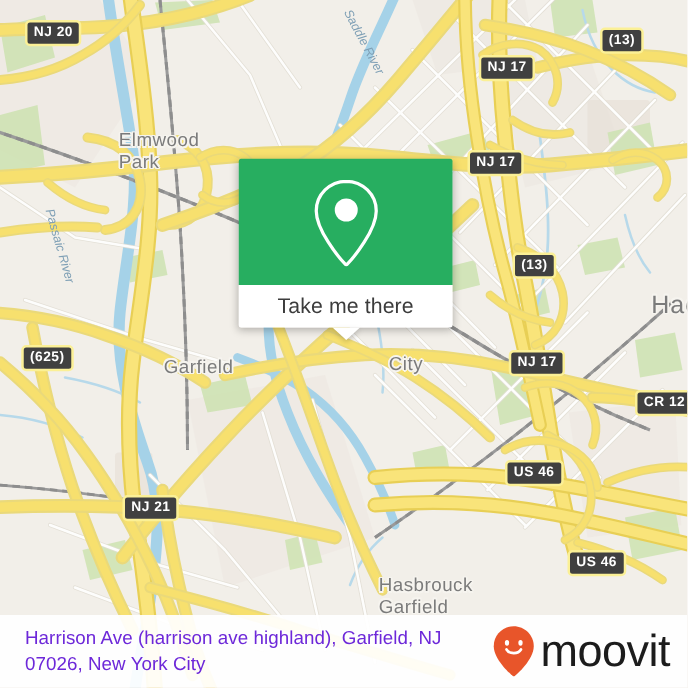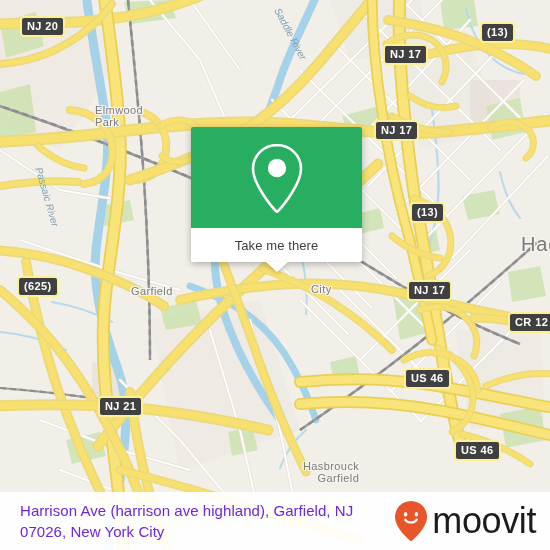--- a/index.html
+++ b/index.html
@@ -36,21 +36,21 @@
     position: absolute;
     color: #7b7b7b;
     font-family: "Liberation Sans", sans-serif;
     font-weight: 400;
     white-space: pre;
     text-shadow:
       -1.4px 0 #f6f4ef, 1.4px 0 #f6f4ef, 0 -1.4px #f6f4ef, 0 1.4px #f6f4ef,
       -1px -1px #f6f4ef, 1px -1px #f6f4ef, -1px 1px #f6f4ef, 1px 1px #f6f4ef;
     pointer-events: none;
   }
-  .placelabel.town { font-size: 11px; letter-spacing: .4px; }
+  .placelabel.town { font-size: 15px; letter-spacing: .4px; }
   .placelabel.big  { font-size: 20px; letter-spacing: .8px; }
 
   .waterlabel {
     position: absolute;
     color: #7e9fb5;
     font-size: 10px;
     font-style: italic;
     white-space: pre;
     pointer-events: none;
   }
@@ -94,21 +94,21 @@
   #popup-body {
     height: 34px;
     background: #ffffff;
     border-radius: 0 0 2px 2px;
     display: flex;
     align-items: center;
     justify-content: center;
   }
   #popup-label {
     color: #3c3c3c;
-    font-size: 13px;
+    font-size: 17px;
     letter-spacing: .1px;
   }
   #popup-tail {
     position: absolute;
     left: 50%;
     bottom: -10px;
     margin-left: -11px;
     width: 0; height: 0;
     border-left: 11px solid transparent;
     border-right: 11px solid transparent;
@@ -468,21 +468,21 @@
       <g>
         <path class="casing" stroke-width="7" d="M490,128 C502,120 516,120 526,128 C536,136 536,150 526,158"></path>
         <path class="road" stroke-width="4.6" d="M490,128 C502,120 516,120 526,128 C536,136 536,150 526,158"></path>
       </g>
     </svg>
 
     <div class="placelabel town" style="left:95px; top:104px;"><span>Elmwood</span><br><span>Park</span></div>
     <div class="placelabel town" style="left:131px; top:285px;">Garfield</div>
     <div class="placelabel town" style="left:311px; top:283px;">City</div>
     <div class="placelabel big" style="left:521px; top:233px;">Hac</div>
-    <div class="placelabel town" style="left:303px; top:460px; text-align:right;"><span>Hasbrouck</span><br><span>Garfield</span></div>
+    <div class="placelabel town" style="left:303px; top:460px; text-align:left;"><span>Hasbrouck</span><br><span>Garfield</span></div>
 
     <div class="waterlabel" style="left:282px; top:6px; transform:rotate(62deg); transform-origin:0 0;">Saddle River</div>
     <div class="waterlabel" style="left:44px; top:166px; transform:rotate(74deg); transform-origin:0 0;">Passaic River</div>
 
     <div class="shield" style="left:20px;  top:16px;">NJ 20</div>
     <div class="shield" style="left:383px; top:44px;">NJ 17</div>
     <div class="shield" style="left:480px; top:22px;">(13)</div>
     <div class="shield" style="left:374px; top:120px;">NJ 17</div>
     <div class="shield" style="left:410px; top:202px;">(13)</div>
     <div class="shield" style="left:407px; top:280px;">NJ 17</div>

